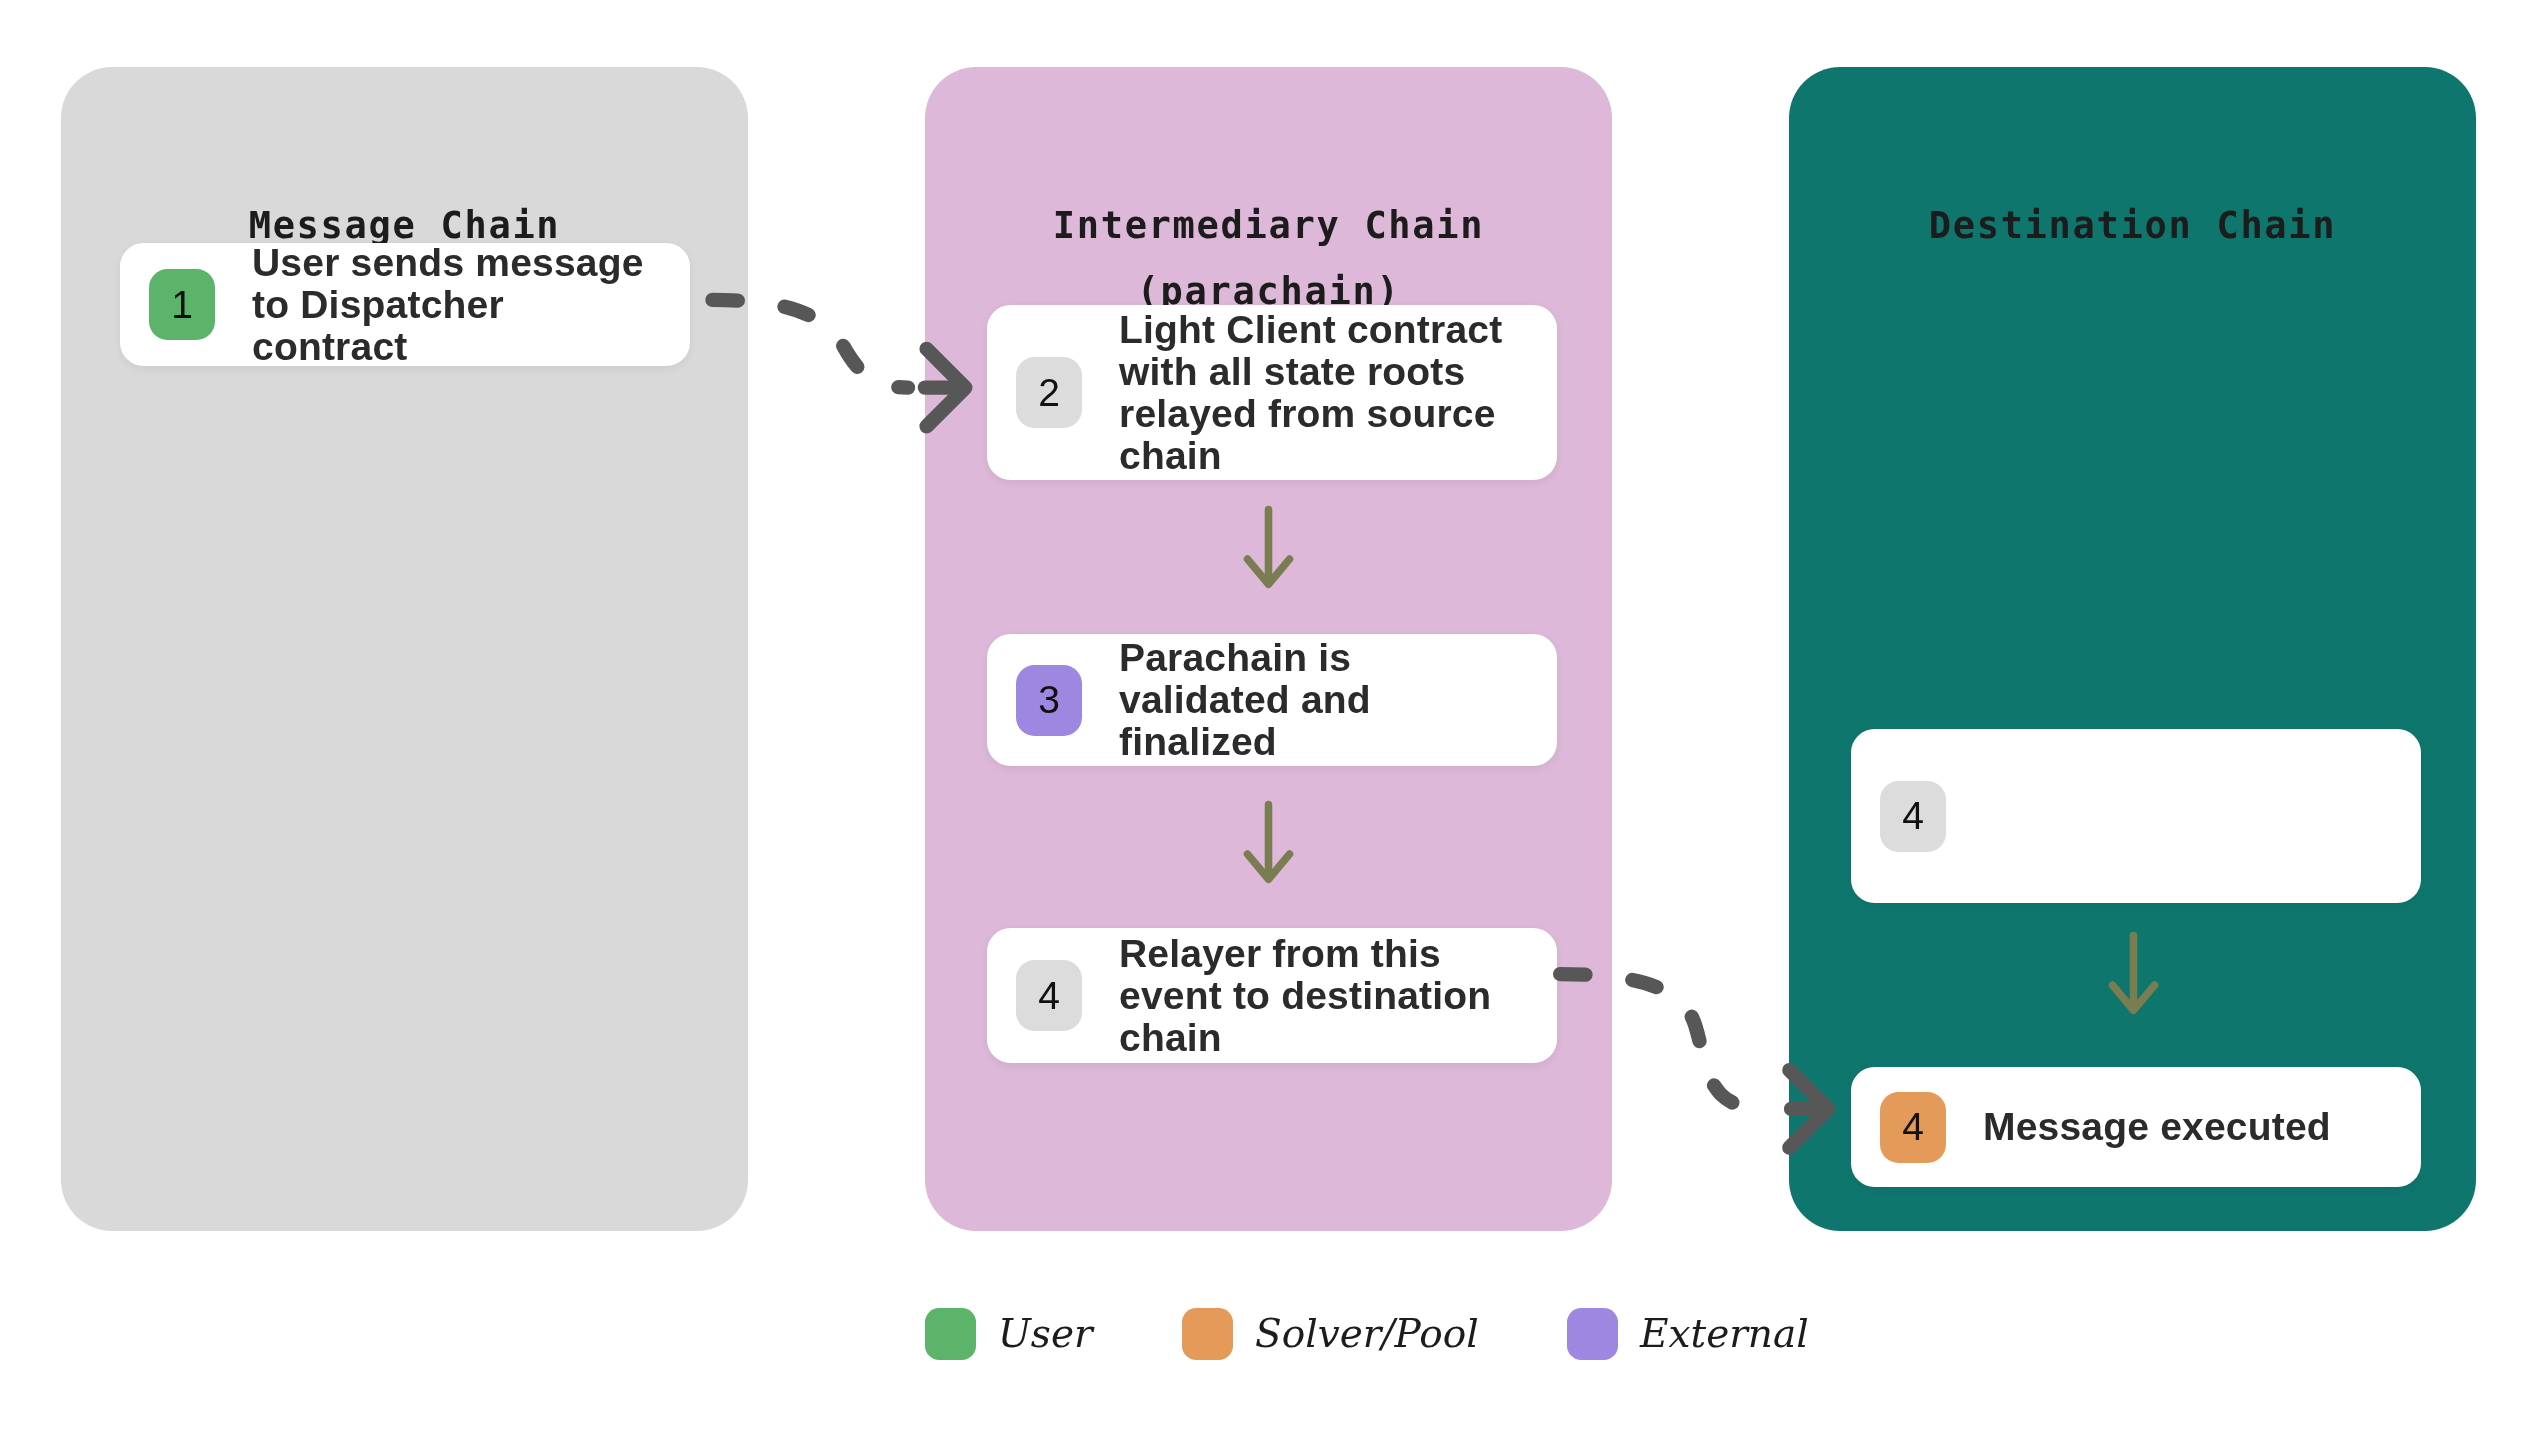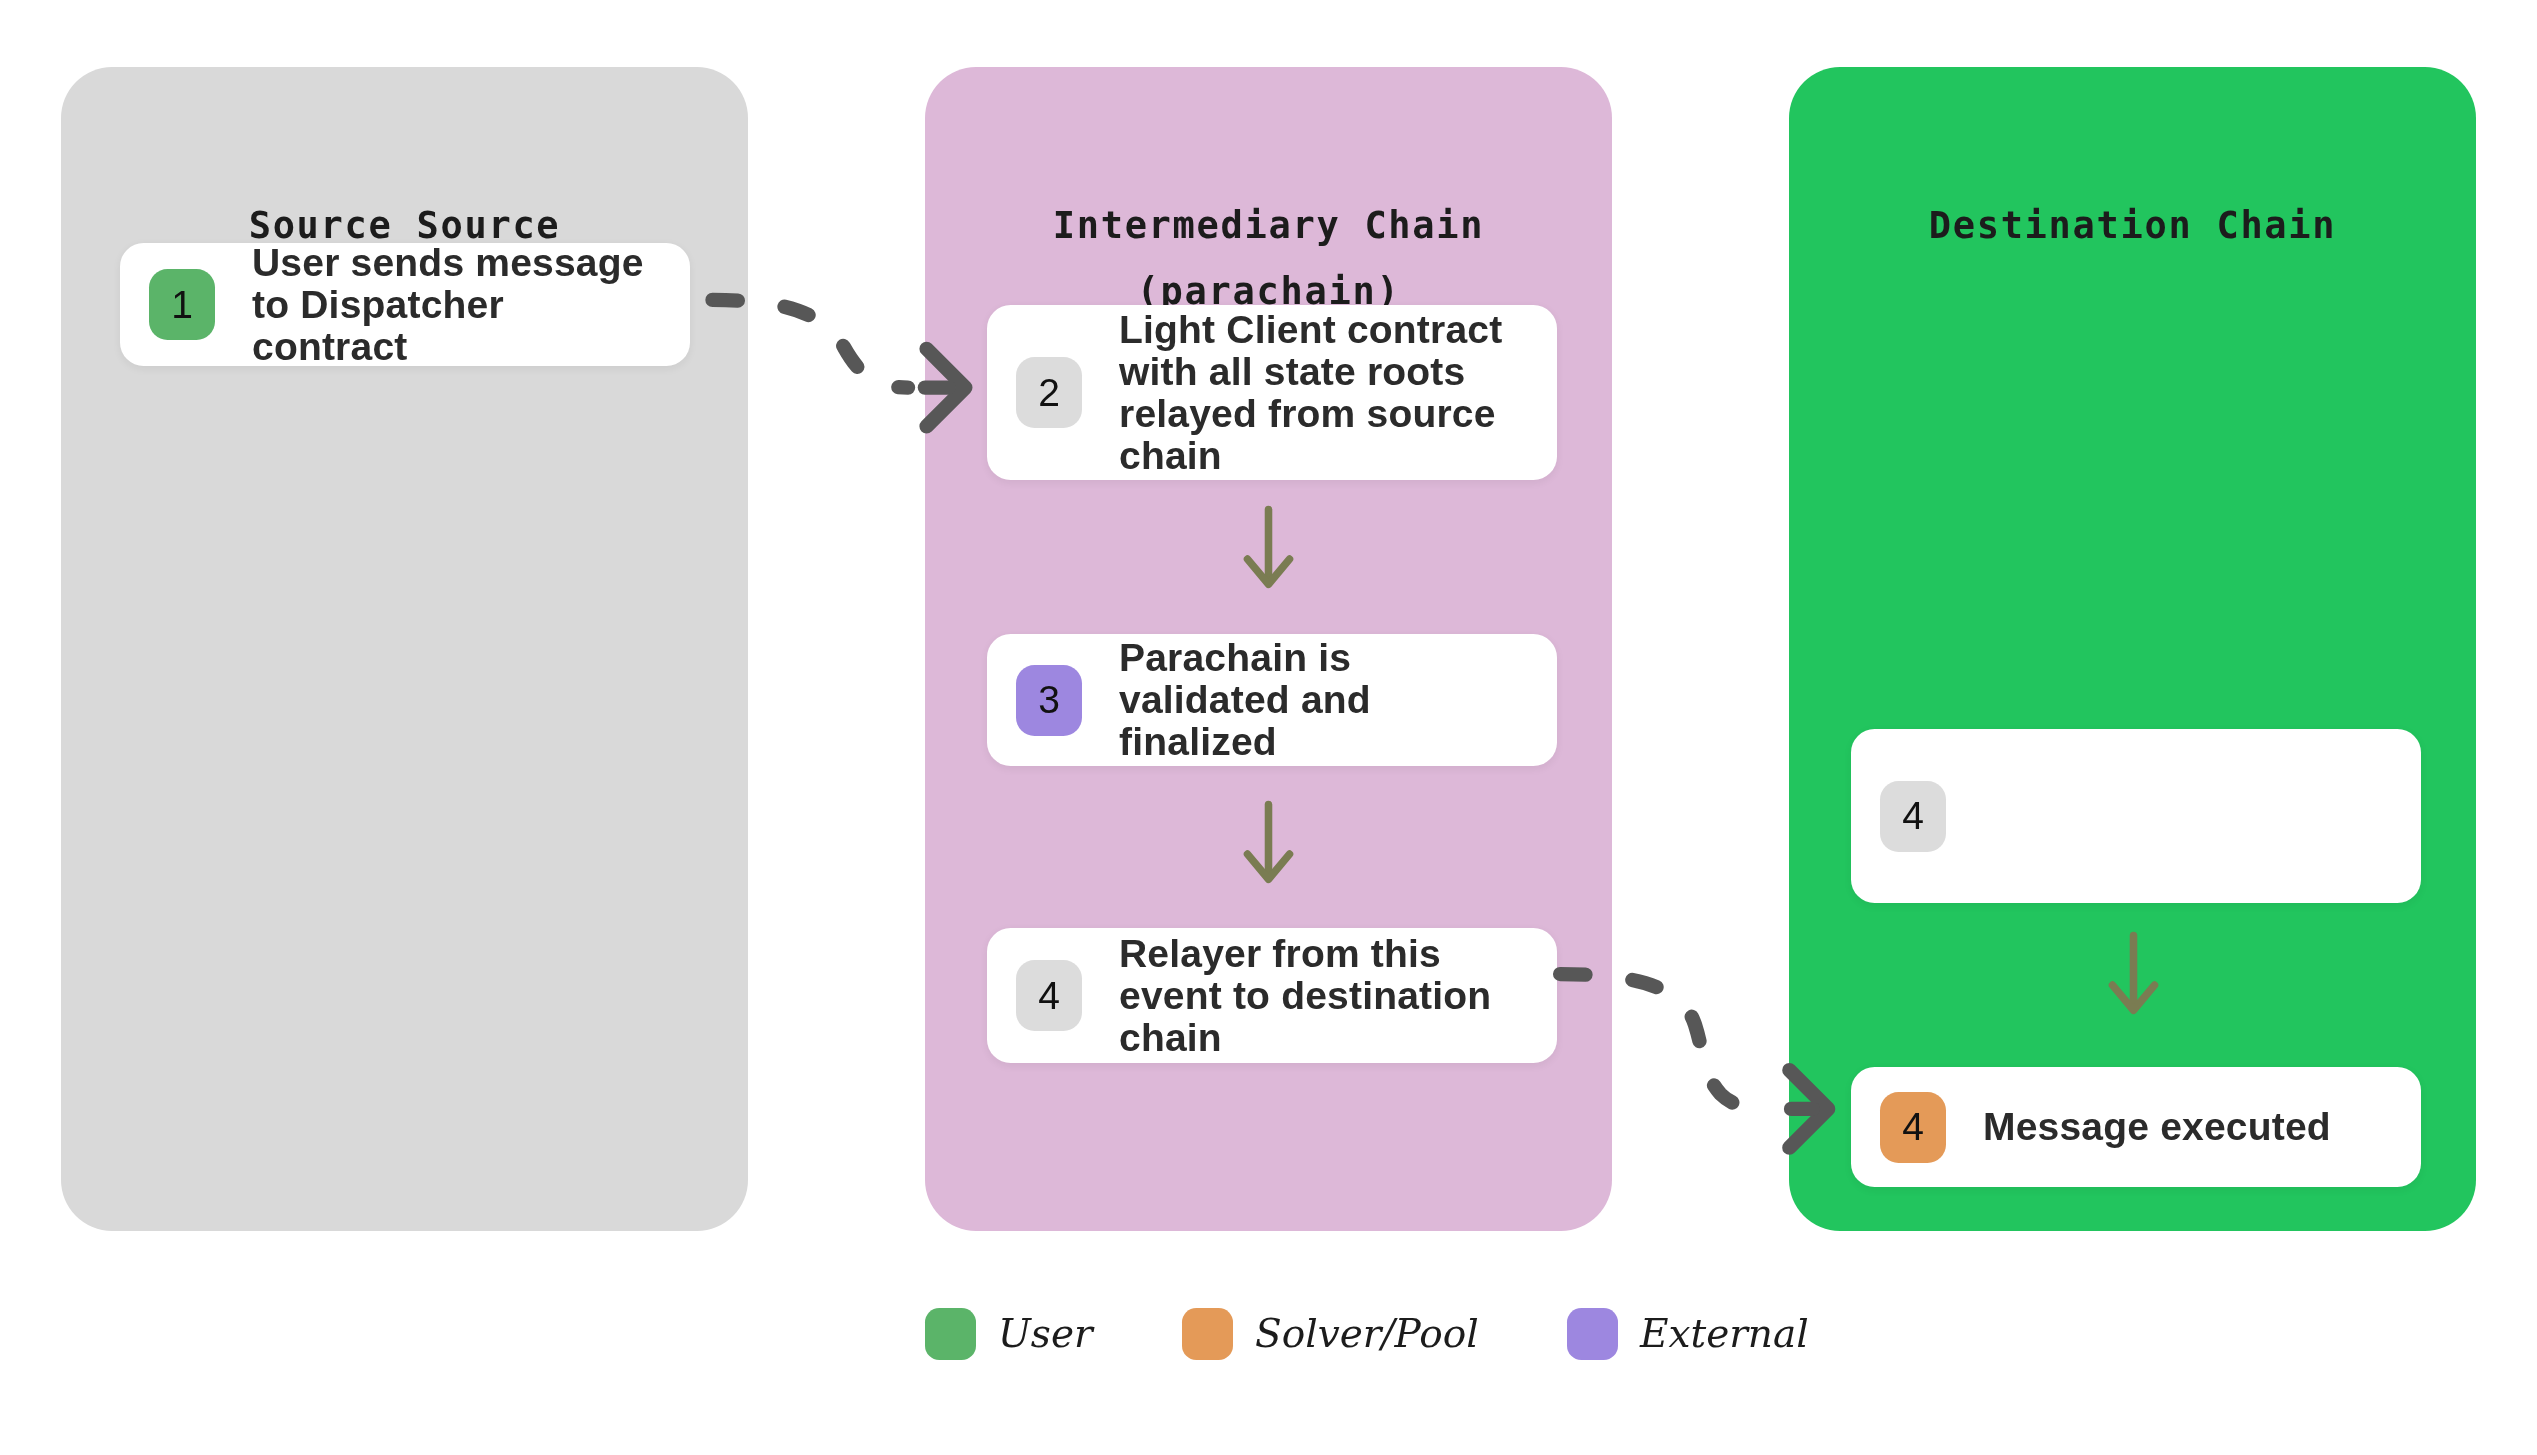--- a/index.html
+++ b/index.html
@@ -29,33 +29,33 @@
   .legend-label { margin-left:22px; font-family:"DejaVu Serif", serif; font-style:italic;
                   font-weight:400; font-size:39px; color:#1c1c1c; }
 </style>
 </head>
 <body>
 
 <div class="stage">
 
   <div class="panel" style="left: 61px; background: rgb(217, 217, 217);">
     <div class="panel-title">
-      <div>Source Source</div>
+      <div>Message Chain</div>
       <div></div>
     </div>
   </div>
 
   <div class="panel" style="left: 925px; background: rgb(221, 184, 216);">
     <div class="panel-title">
       <div>Intermediary Chain</div>
       <div>(parachain)</div>
     </div>
   </div>
 
-  <div class="panel" style="left: 1789px; background: #22c55e;">
+  <div class="panel" style="left: 1789px; background: #0f766e;">
     <div class="panel-title">
       <div>Destination Chain</div>
       <div></div>
     </div>
   </div>
 
   <div class="card" style="left:120px; top:243px; height:123px;">
     <div class="badge" style="background: rgb(91, 180, 105);">1</div>
     <div class="card-text">User sends message to Dispatcher contract</div>
   </div>

